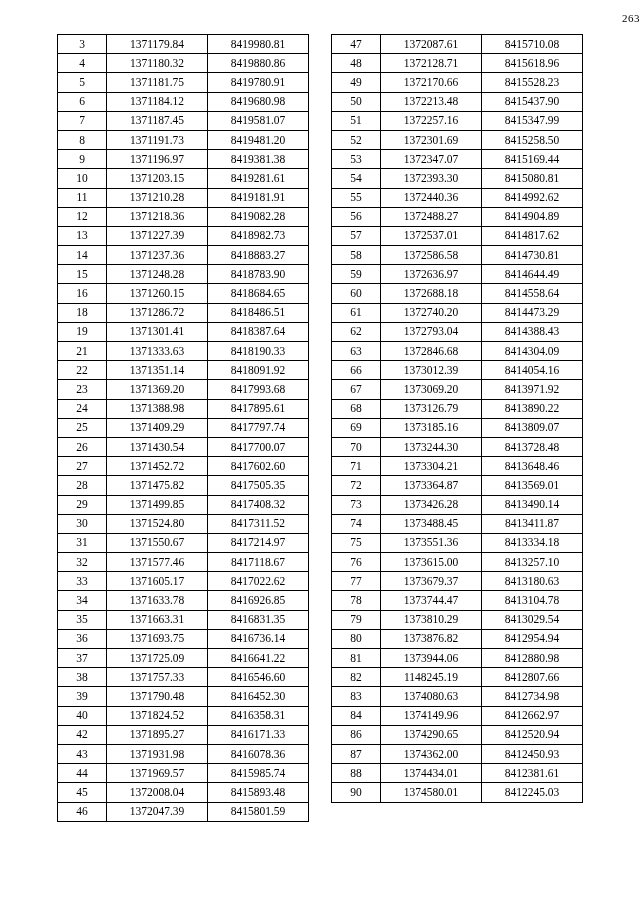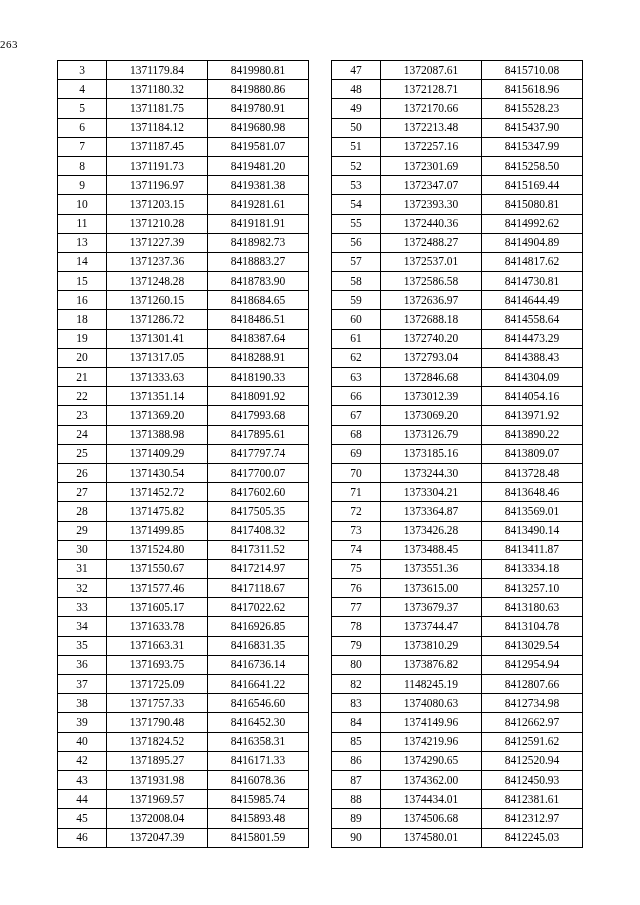--- a/index.html
+++ b/index.html
@@ -15,23 +15,23 @@
     position: relative;
     overflow: hidden;
   }
   .page {
     width: 640px;
     height: 905px;
     position: relative;
     box-sizing: border-box;
   }
   .page-number {
-    text-align: left;
+    text-align: right;
     font-size: 11px;
-    margin-top: 38px;
+    margin-top: 12px;
     margin-bottom: 10px;
     letter-spacing: 0.5px;
   }
   .tables-row {
     display: flex;
     justify-content: center;
     align-items: flex-start;
     gap: 22px;
     padding: 0 48px;
     box-sizing: border-box;
@@ -109,20 +109,25 @@
             <td class="col-id">10</td>
             <td class="col-x">1371203.15</td>
             <td class="col-y">8419281.61</td>
           </tr>
           <tr>
             <td class="col-id">11</td>
             <td class="col-x">1371210.28</td>
             <td class="col-y">8419181.91</td>
           </tr>
           <tr>
+            <td class="col-id">12</td>
+            <td class="col-x">1371218.36</td>
+            <td class="col-y">8419082.28</td>
+          </tr>
+          <tr>
             <td class="col-id">13</td>
             <td class="col-x">1371227.39</td>
             <td class="col-y">8418982.73</td>
           </tr>
           <tr>
             <td class="col-id">14</td>
             <td class="col-x">1371237.36</td>
             <td class="col-y">8418883.27</td>
           </tr>
           <tr>
@@ -137,25 +142,20 @@
           </tr>
           <tr>
             <td class="col-id">18</td>
             <td class="col-x">1371286.72</td>
             <td class="col-y">8418486.51</td>
           </tr>
           <tr>
             <td class="col-id">19</td>
             <td class="col-x">1371301.41</td>
             <td class="col-y">8418387.64</td>
-          </tr>
-          <tr>
-            <td class="col-id">20</td>
-            <td class="col-x">1371317.05</td>
-            <td class="col-y">8418288.91</td>
           </tr>
           <tr>
             <td class="col-id">21</td>
             <td class="col-x">1371333.63</td>
             <td class="col-y">8418190.33</td>
           </tr>
           <tr>
             <td class="col-id">22</td>
             <td class="col-x">1371351.14</td>
             <td class="col-y">8418091.92</td>
@@ -433,58 +433,53 @@
             <td class="col-id">79</td>
             <td class="col-x">1373810.29</td>
             <td class="col-y">8413029.54</td>
           </tr>
           <tr>
             <td class="col-id">80</td>
             <td class="col-x">1373876.82</td>
             <td class="col-y">8412954.94</td>
           </tr>
           <tr>
+            <td class="col-id">81</td>
+            <td class="col-x">1373944.06</td>
+            <td class="col-y">8412880.98</td>
+          </tr>
+          <tr>
             <td class="col-id">82</td>
             <td class="col-x">1148245.19</td>
             <td class="col-y">8412807.66</td>
           </tr>
           <tr>
             <td class="col-id">83</td>
             <td class="col-x">1374080.63</td>
             <td class="col-y">8412734.98</td>
           </tr>
           <tr>
             <td class="col-id">84</td>
             <td class="col-x">1374149.96</td>
             <td class="col-y">8412662.97</td>
           </tr>
           <tr>
-            <td class="col-id">85</td>
-            <td class="col-x">1374219.96</td>
-            <td class="col-y">8412591.62</td>
-          </tr>
-          <tr>
             <td class="col-id">86</td>
             <td class="col-x">1374290.65</td>
             <td class="col-y">8412520.94</td>
           </tr>
           <tr>
             <td class="col-id">87</td>
             <td class="col-x">1374362.00</td>
             <td class="col-y">8412450.93</td>
           </tr>
           <tr>
             <td class="col-id">88</td>
             <td class="col-x">1374434.01</td>
             <td class="col-y">8412381.61</td>
-          </tr>
-          <tr>
-            <td class="col-id">89</td>
-            <td class="col-x">1374506.68</td>
-            <td class="col-y">8412312.97</td>
           </tr>
           <tr>
             <td class="col-id">90</td>
             <td class="col-x">1374580.01</td>
             <td class="col-y">8412245.03</td>
           </tr>
         </tbody>
     </table>
   </div>
 </div>

